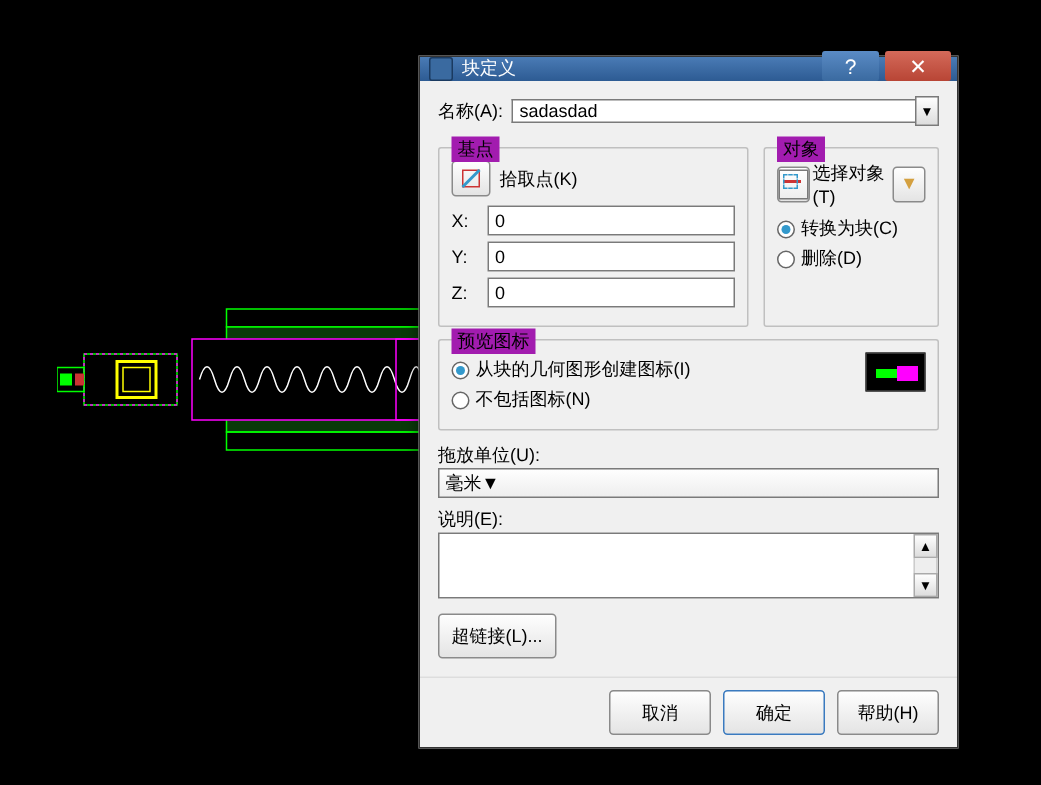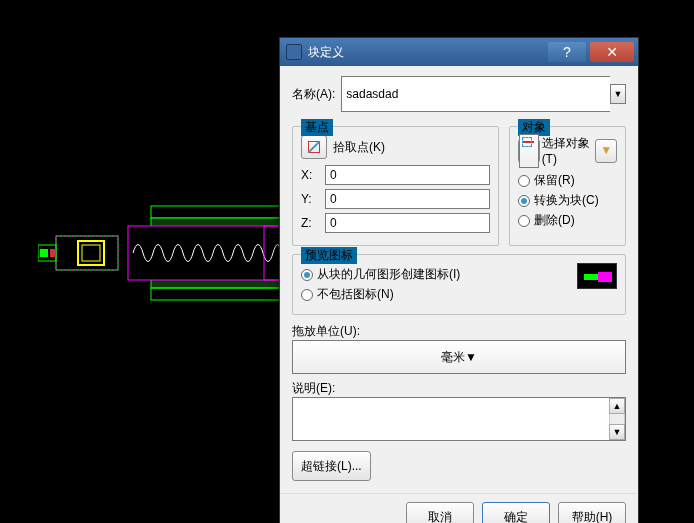--- a/index.html
+++ b/index.html
@@ -1,52 +1,52 @@
 <!DOCTYPE html>
 <html><head>
 <meta charset="utf-8">
 <style>
 *{box-sizing:border-box;margin:0;padding:0;font-family:"Microsoft YaHei","SimSun",Arial,sans-serif;font-size:12px}
 body{background:#000;width:694px;height:523px;position:relative;overflow:hidden}
 .canvas{position:absolute;inset:0}
 .canvas svg{position:absolute;left:38px;top:201px}
 .dialog{position:absolute;left:279px;top:37px;width:360px;background:#f0f0f0;border:1px solid #333;box-shadow:0 0 10px rgba(0,0,0,.6)}
-.titlebar{height:28px;background:linear-gradient(#4a7bb5,#2d5b93);display:flex;align-items:center;color:#fff;padding-left:6px}
+.titlebar{height:16px;background:linear-gradient(#4a7bb5,#2d5b93);display:flex;align-items:flex-end;color:#fff;padding-left:6px}
 .titlebar .tico{width:16px;height:16px;background:#3a6aa0;border:1px solid #1a3a60;margin-right:6px;border-radius:2px}
 .titlebar .ttxt{flex:1}
 .titlebar .tbtn{width:38px;height:20px;margin-right:4px;display:flex;align-items:center;justify-content:center;border-radius:2px;color:#fff;font-size:14px}
 .titlebar .help{background:linear-gradient(#5a8bc5,#3a6aa0)}
 .titlebar .close{background:linear-gradient(#d46a5a,#b84535);width:44px}
 .body{padding:10px 12px 12px}
 .row{display:flex;align-items:center;margin-bottom:6px}
 .lbl{margin-right:6px}
-.txt{flex:1;height:36px;border:1px solid #7a7a7a;border-right:0;padding:0 4px;background:#fff}
+.txt{flex:1;height:16px;border:1px solid #7a7a7a;border-right:0;padding:0 4px;background:#fff}
 .ddbtn{width:16px;height:20px;border:1px solid #7a7a7a;background:linear-gradient(#fefefe,#ddd);display:flex;align-items:center;justify-content:center;font-size:9px}
 .grpwrap{display:flex;gap:10px}
 .grp{border:1px solid #c0c0c0;border-radius:2px;padding:8px;position:relative;margin-top:8px}
-.grp>.gl{position:absolute;top:-8px;left:8px;background:#0369a1;padding:0 4px}
+.grp>.gl{position:absolute;top:-8px;left:8px;background:#a21caf;padding:0 4px}
 .btn{height:30px;border:1px solid #8a8a8a;background:linear-gradient(#fefefe,#e4e4e4);border-radius:3px;display:inline-flex;align-items:center;justify-content:center;padding:0 8px;gap:4px}
 .ibox{width:26px;height:24px;border:1px solid #8a8a8a;background:linear-gradient(#fefefe,#e4e4e4);border-radius:3px;display:flex;align-items:center;justify-content:center}
 .ico{width:16px;height:16px;position:relative}
 .ico.pick::before{content:"";position:absolute;inset:2px;border:1px solid #c33}
 .ico.pick::after{content:"";position:absolute;left:7px;top:0;width:2px;height:16px;background:#39c;transform:rotate(45deg)}
 .ico.sel::before{content:"";position:absolute;left:2px;top:6px;width:12px;height:2px;background:#c33}
 .ico.sel::after{content:"";position:absolute;left:2px;top:2px;width:8px;height:8px;border:1px dashed #39c}
 .ico.filt::before{content:"▼";position:absolute;color:#d4a040;font-size:12px;left:2px;top:0}
 .coord{display:flex;align-items:center;margin:4px 0}
 .coord .clbl{width:24px}
 .coord input{flex:1;height:20px;border:1px solid #7a7a7a;padding:0 4px;background:#fff}
 .radio{display:flex;align-items:center;margin:3px 0;gap:4px}
 .radio .rdot{width:12px;height:12px;border:1px solid #666;border-radius:50%;background:#fff;display:flex;align-items:center;justify-content:center}
 .radio .rdot.on::after{content:"";width:6px;height:6px;border-radius:50%;background:#39c}
 .stat{margin-left:16px;margin-top:2px}
 .preview{width:40px;height:26px;background:#000;border:1px solid #333;position:relative;float:right}
 .preview::before{content:"";position:absolute;left:6px;top:10px;width:14px;height:6px;background:#0f0}
 .preview::after{content:"";position:absolute;left:20px;top:8px;width:14px;height:10px;background:#f0f}
-.sel{width:100%;height:20px;border:1px solid #7a7a7a;background:linear-gradient(#fefefe,#eee);display:flex;align-items:center;padding:16px 4px;justify-content:center}
+.sel{width:100%;height:20px;border:1px solid #7a7a7a;background:linear-gradient(#fefefe,#eee);display:flex;align-items:center;padding:2px 4px;justify-content:flex-start}
 .ta{width:100%;height:44px;border:1px solid #7a7a7a;background:#fff;position:relative}
 .ta .sbu,.ta .sbd{position:absolute;right:0;width:16px;height:16px;background:linear-gradient(#fefefe,#ddd);border:1px solid #aaa;display:flex;align-items:center;justify-content:center;font-size:9px}
 .ta .sbu{top:0}.ta .sbd{bottom:0}
 .ta .sbt{position:absolute;right:0;top:16px;bottom:16px;width:16px;background:#eee;border-left:1px solid #ccc;border-right:1px solid #ccc}
 .footer{display:flex;justify-content:flex-end;gap:8px;padding:8px 12px;border-top:1px solid #ddd}
 .footer .btn{min-width:68px;justify-content:center}
 </style>
 </head>
 <body>
 
@@ -110,24 +110,20 @@
         <div class="row" style="gap:2px">
           <div class="ibox">
               <div class="ico sel"></div>
             </div>
           <span>选择对象(T)</span>
           <div class="ibox" style="margin-left:auto">
               <div class="ico filt"></div>
             </div>
         </div>
         <div class="radio">
-            <div class="rdot"></div>
-            <span>保留(R)</span>
-          </div>
-        <div class="radio">
             <div class="rdot on"></div>
             <span>转换为块(C)</span>
           </div>
         <div class="radio">
             <div class="rdot"></div>
             <span>删除(D)</span>
           </div>
       </div>
     </div>
 

